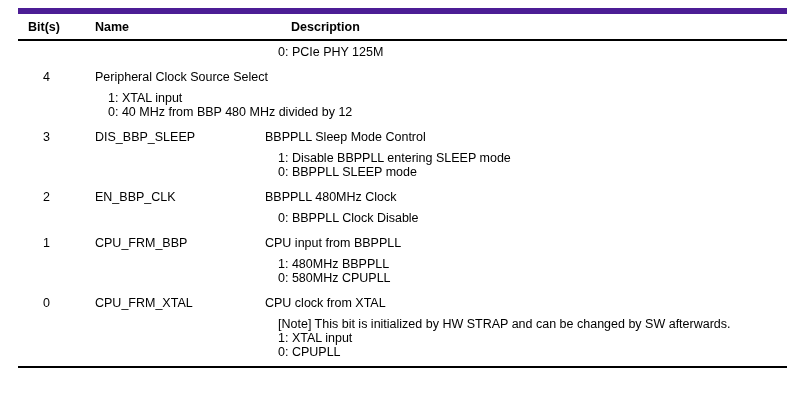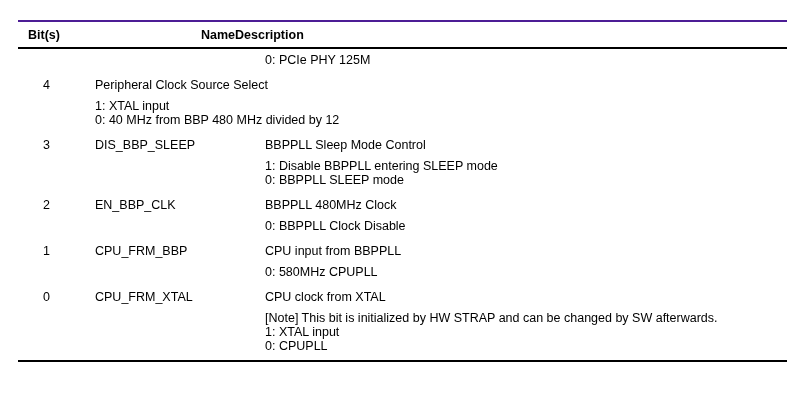--- a/index.html
+++ b/index.html
@@ -11,36 +11,36 @@
     width: 804px;
     height: 416px;
     position: relative;
     font-family: "Liberation Sans", sans-serif;
     color: #000000;
     overflow: hidden;
   }
   .reg-table {
     position: absolute;
     left: 18px;
-    top: 20px;
+    top: 8px;
     width: 769px;
-    border-top: 2px solid #4c1d95;
+    border-top: 6px solid #4c1d95;
     border-bottom: 2px solid #000000;
   }
   .thead {
     display: flex;
     align-items: center;
     height: 25px;
     border-bottom: 2px solid #000000;
     font-weight: bold;
     font-size: 12.5px;
   }
   .hcell { box-sizing: border-box; }
   .hbit  { width: 77px; padding-left: 10px; }
-  .hname { width: 140px; text-align: right; }
+  .hname { width: 196px; }
   .hdesc { flex: 1; }
   .trow {
     display: flex;
     padding: 4px 0 7px 0;
     font-size: 12.5px;
   }
   .cbit {
     width: 77px;
     box-sizing: border-box;
     padding-right: 20px;
@@ -55,20 +55,21 @@
     flex: 1;
     max-width: 478px;
   }
   .dtitle {
     font-weight: normal;
     line-height: 15px;
     margin-bottom: 6px;
   }
   .dline {
     line-height: 14px;
+    margin-left: 13px;
   }
 </style>
 </head>
 <body>
 
 <div class="reg-table">
 
   <div class="thead">
     <div class="hcell hbit">Bit(s)</div>
     <div class="hcell hname">Name</div>
@@ -111,20 +112,21 @@
         <div class="dtitle">BBPPLL 480MHz Clock</div>
         <div class="dline">0: BBPPLL Clock Disable</div>
       </div>
     </div>
 
     <div class="trow">
       <div class="cbit">1</div>
       <div class="cname">CPU_FRM_BBP</div>
       <div class="cdesc">
         <div class="dtitle">CPU input from BBPPLL</div>
+        <div class="dline">1: 480MHz BBPPLL</div>
         <div class="dline">0: 580MHz CPUPLL</div>
       </div>
     </div>
 
     <div class="trow">
       <div class="cbit">0</div>
       <div class="cname">CPU_FRM_XTAL</div>
       <div class="cdesc">
         <div class="dtitle">CPU clock from XTAL</div>
         <div class="dline">[Note] This bit is initialized by HW STRAP and can be changed by SW afterwards.</div>

